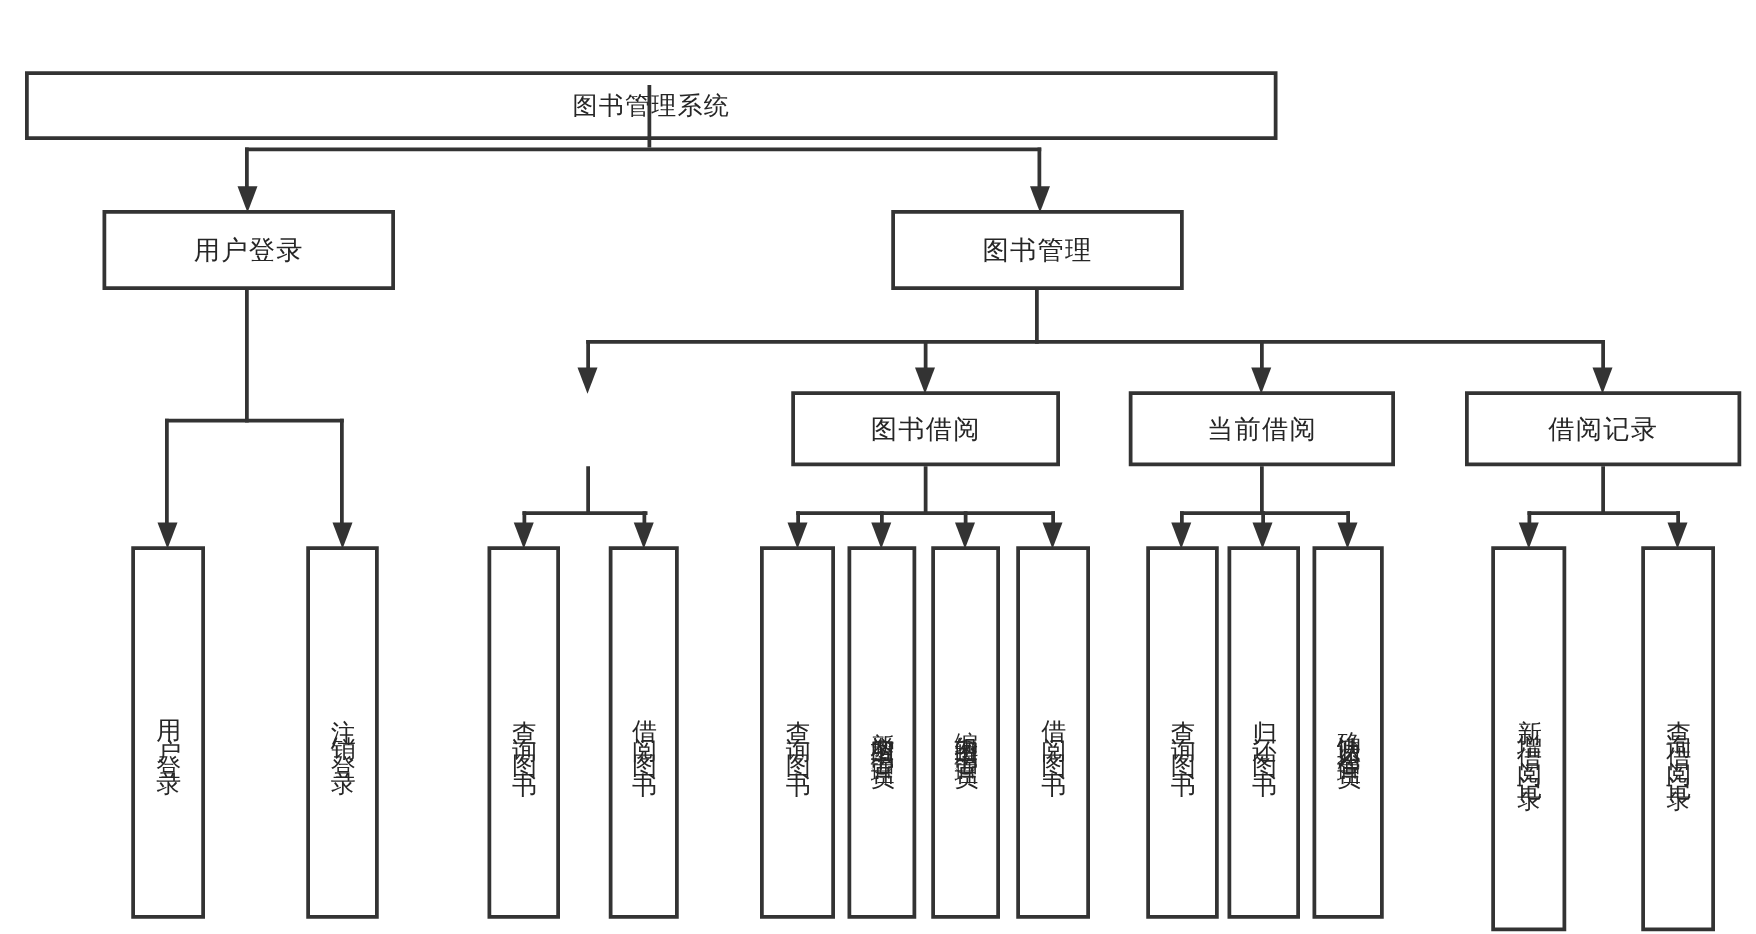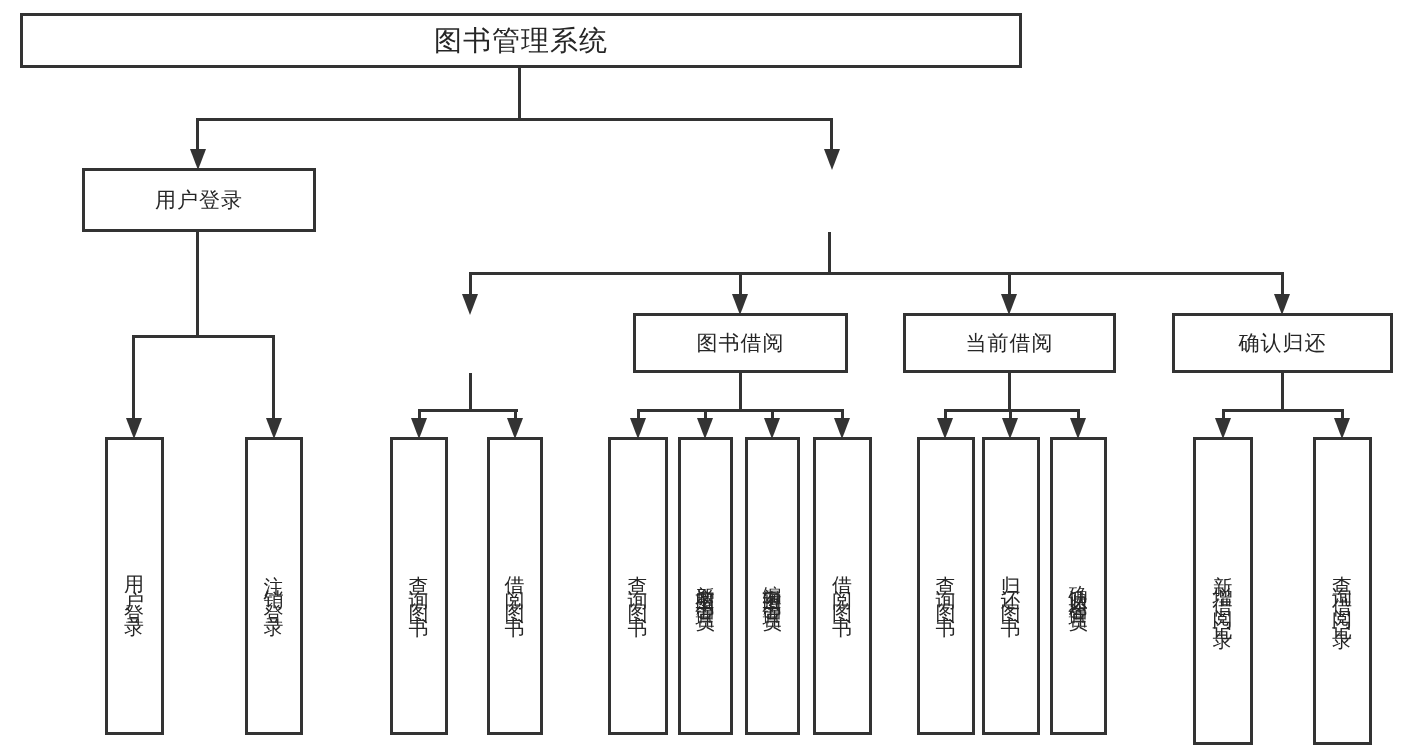--- a/index.html
+++ b/index.html
@@ -18,21 +18,21 @@
     overflow:hidden;
   }
   .box{
     position:absolute;
     border:3px solid var(--line);
     background:var(--bg);
     display:flex;align-items:center;justify-content:center;
     color:var(--text);
   }
   .hbox{font-size:21px;letter-spacing:1px;}
-  .root{font-size:28px;}
+  .root{font-size:20px;margin-top:44px;}
   .vbox{padding-top:4px;}
   .vtext{
     writing-mode:vertical-rl;
     text-orientation:mixed;
     font-size:20px;
     letter-spacing:14px;
     color:var(--text);
     line-height:1;
   }
   .vtext.mid{letter-spacing:11px;}
@@ -61,29 +61,32 @@
 
 <div class="canvas">
 
   <div class="box hbox root" style="left:20px;top:13px;width:1002px;height:55px">
     <span>图书管理系统</span>
   </div>
 
   <div class="box hbox" style="left:82px;top:168px;width:234px;height:64px">
     <span>用户登录</span>
   </div>
+  <div class="box hbox" style="left:713px;top:168px;width:234px;height:64px">
+    <span>图书管理</span>
+  </div>
 
   <div class="box hbox" style="left:633px;top:313px;width:215px;height:60px">
     <span>图书借阅</span>
   </div>
   <div class="box hbox" style="left:903px;top:313px;width:213px;height:60px">
     <span>当前借阅</span>
   </div>
   <div class="box hbox" style="left:1172px;top:313px;width:221px;height:60px">
-    <span>确认归还</span>
+    <span>借阅记录</span>
   </div>
 
   <div class="box vbox" style="left:105px;top:437px;width:59px;height:298px">
     <span class="vtext">用户登录</span>
   </div>
   <div class="box vbox" style="left:245px;top:437px;width:58px;height:298px">
     <span class="vtext">注销登录</span>
   </div>
 
   <div class="box vbox" style="left:390px;top:437px;width:58px;height:298px">

